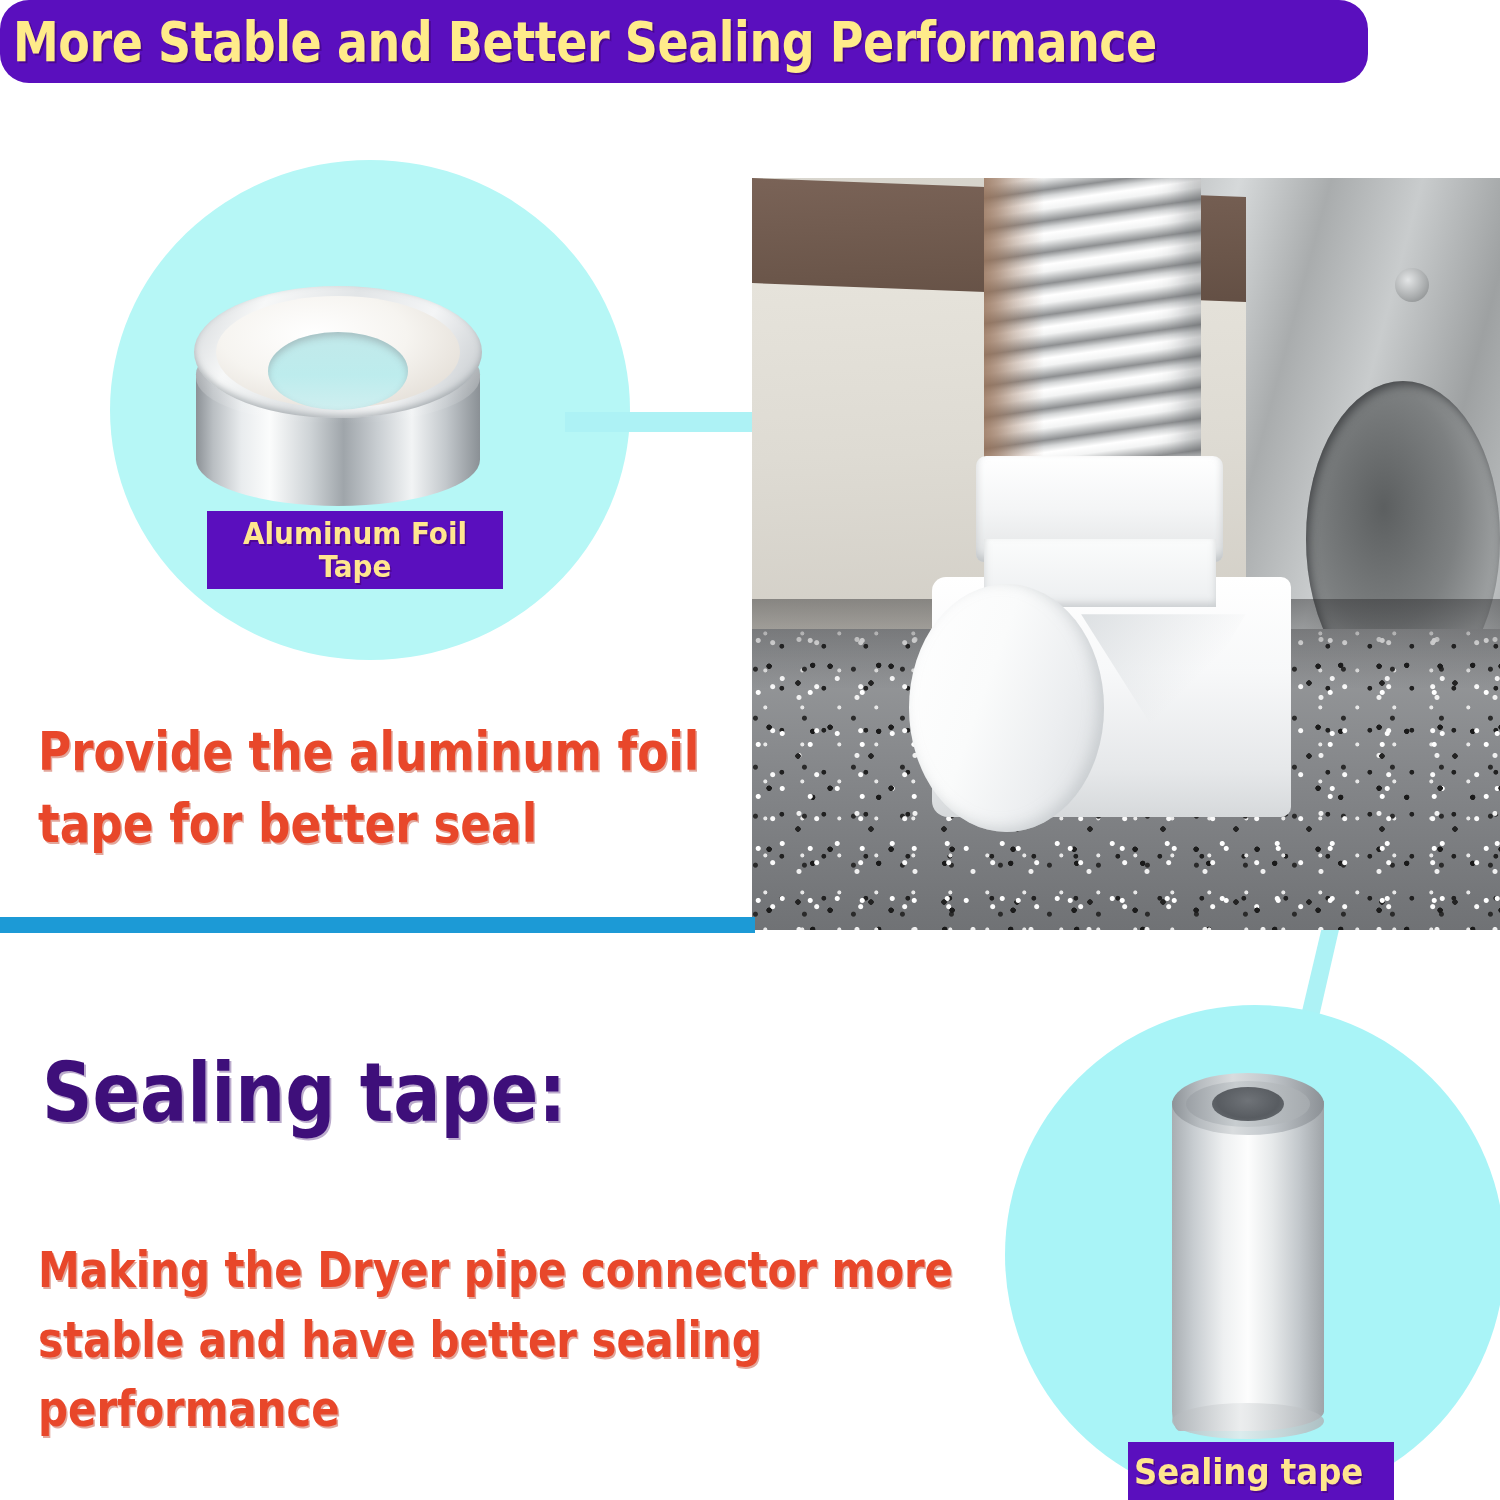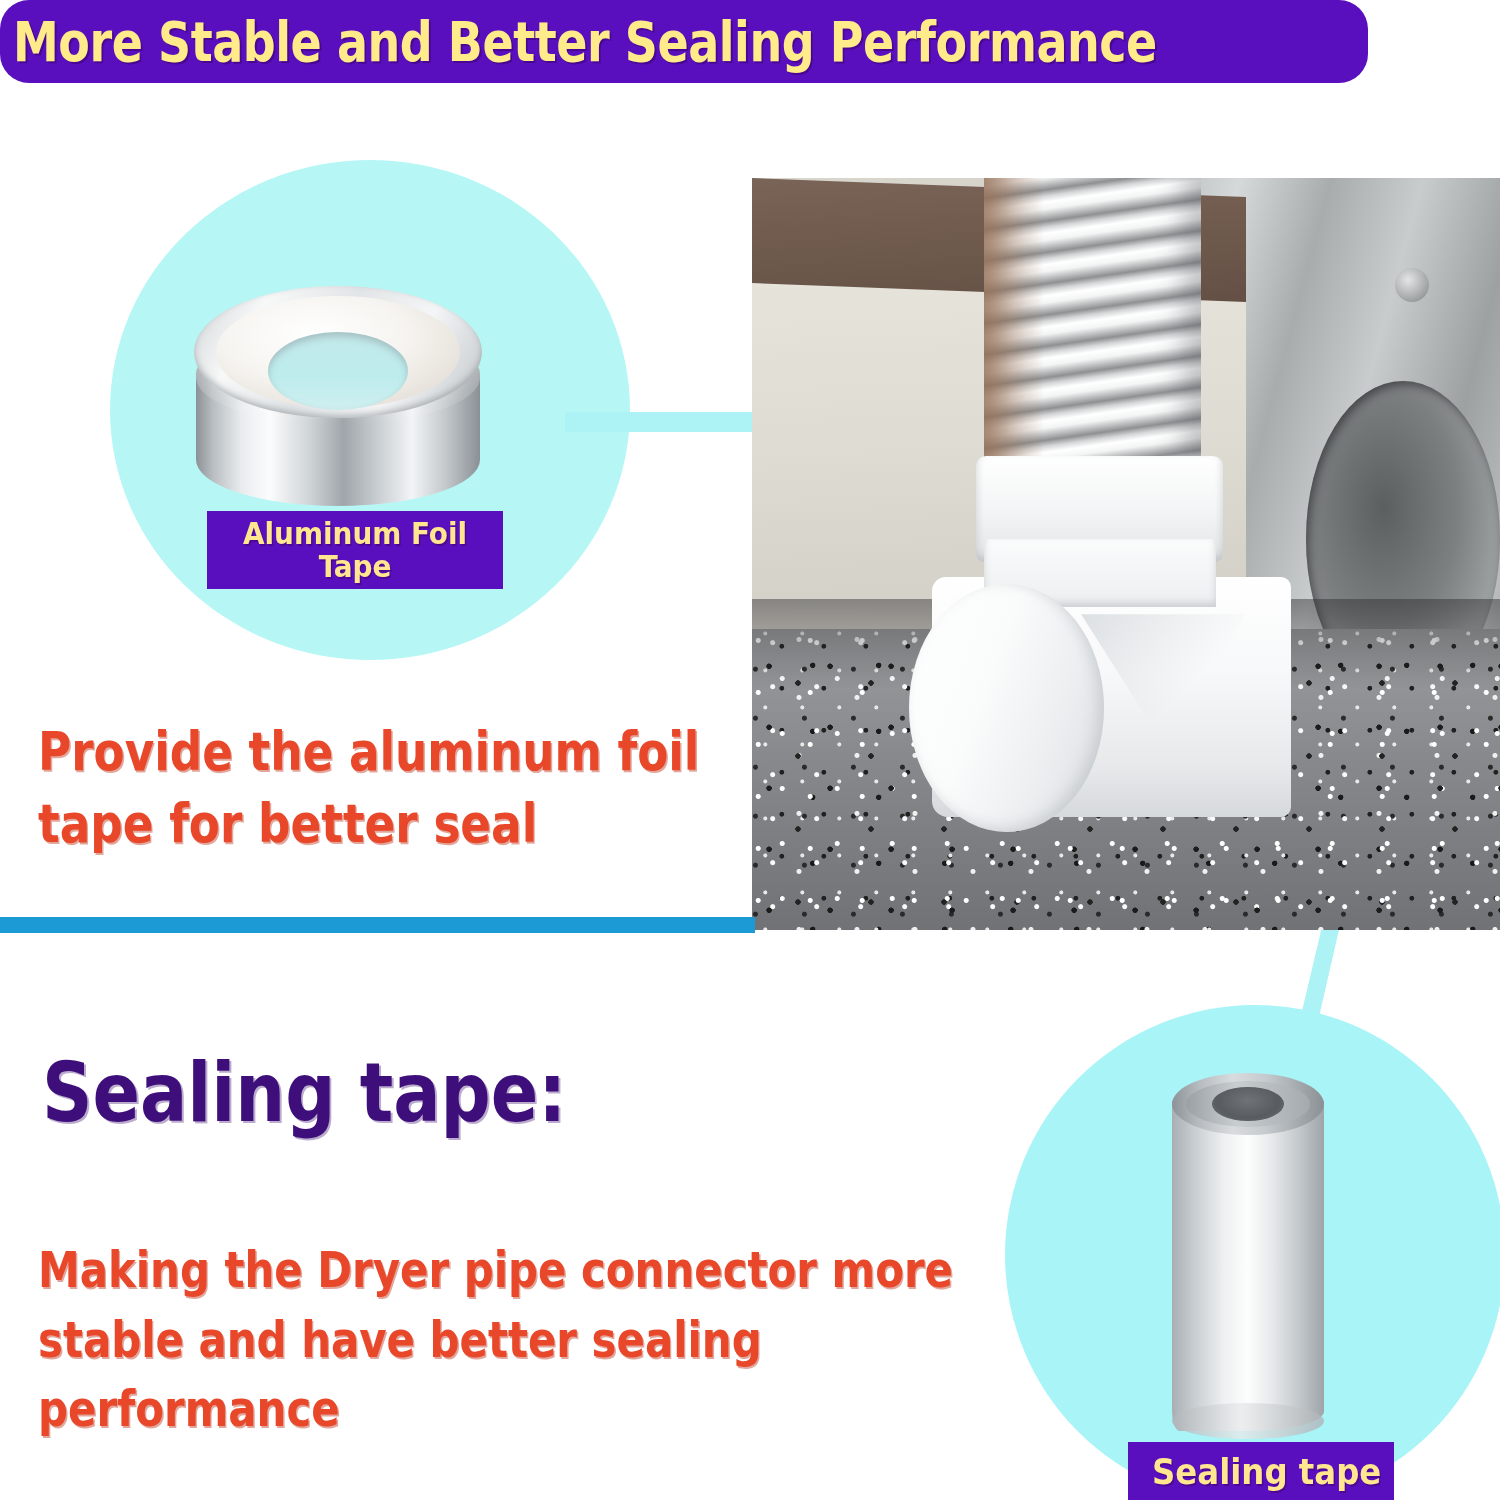--- a/index.html
+++ b/index.html
@@ -105,21 +105,21 @@
     color:#ffe68f; font-weight:bold;
     font-family:"DejaVu Sans Condensed","Liberation Sans Narrow","Liberation Sans",sans-serif;
     text-shadow:1.5px 1.5px 0 rgba(70,0,120,.6);
   }
   .label-foil{
     left:207px; top:511px; width:296px; height:78px;
     font-size:31px; line-height:1.05; text-align:center; padding:9px 6px;
   }
   .label-seal{
     left:1128px; top:1442px; width:266px; height:58px;
-    font-size:36px; text-align:left; justify-content:flex-start; padding-left:24px;
+    font-size:36px; text-align:left; justify-content:flex-start; padding-left:6px;
   }
 
   
   .conn-h{
     position:absolute; left:565px; top:412px; width:496px; height:20px;
     background:#adf2f5;
   }
   .conn-d{
     position:absolute; left:1290px; top:640px; width:120px; height:390px;
   }

